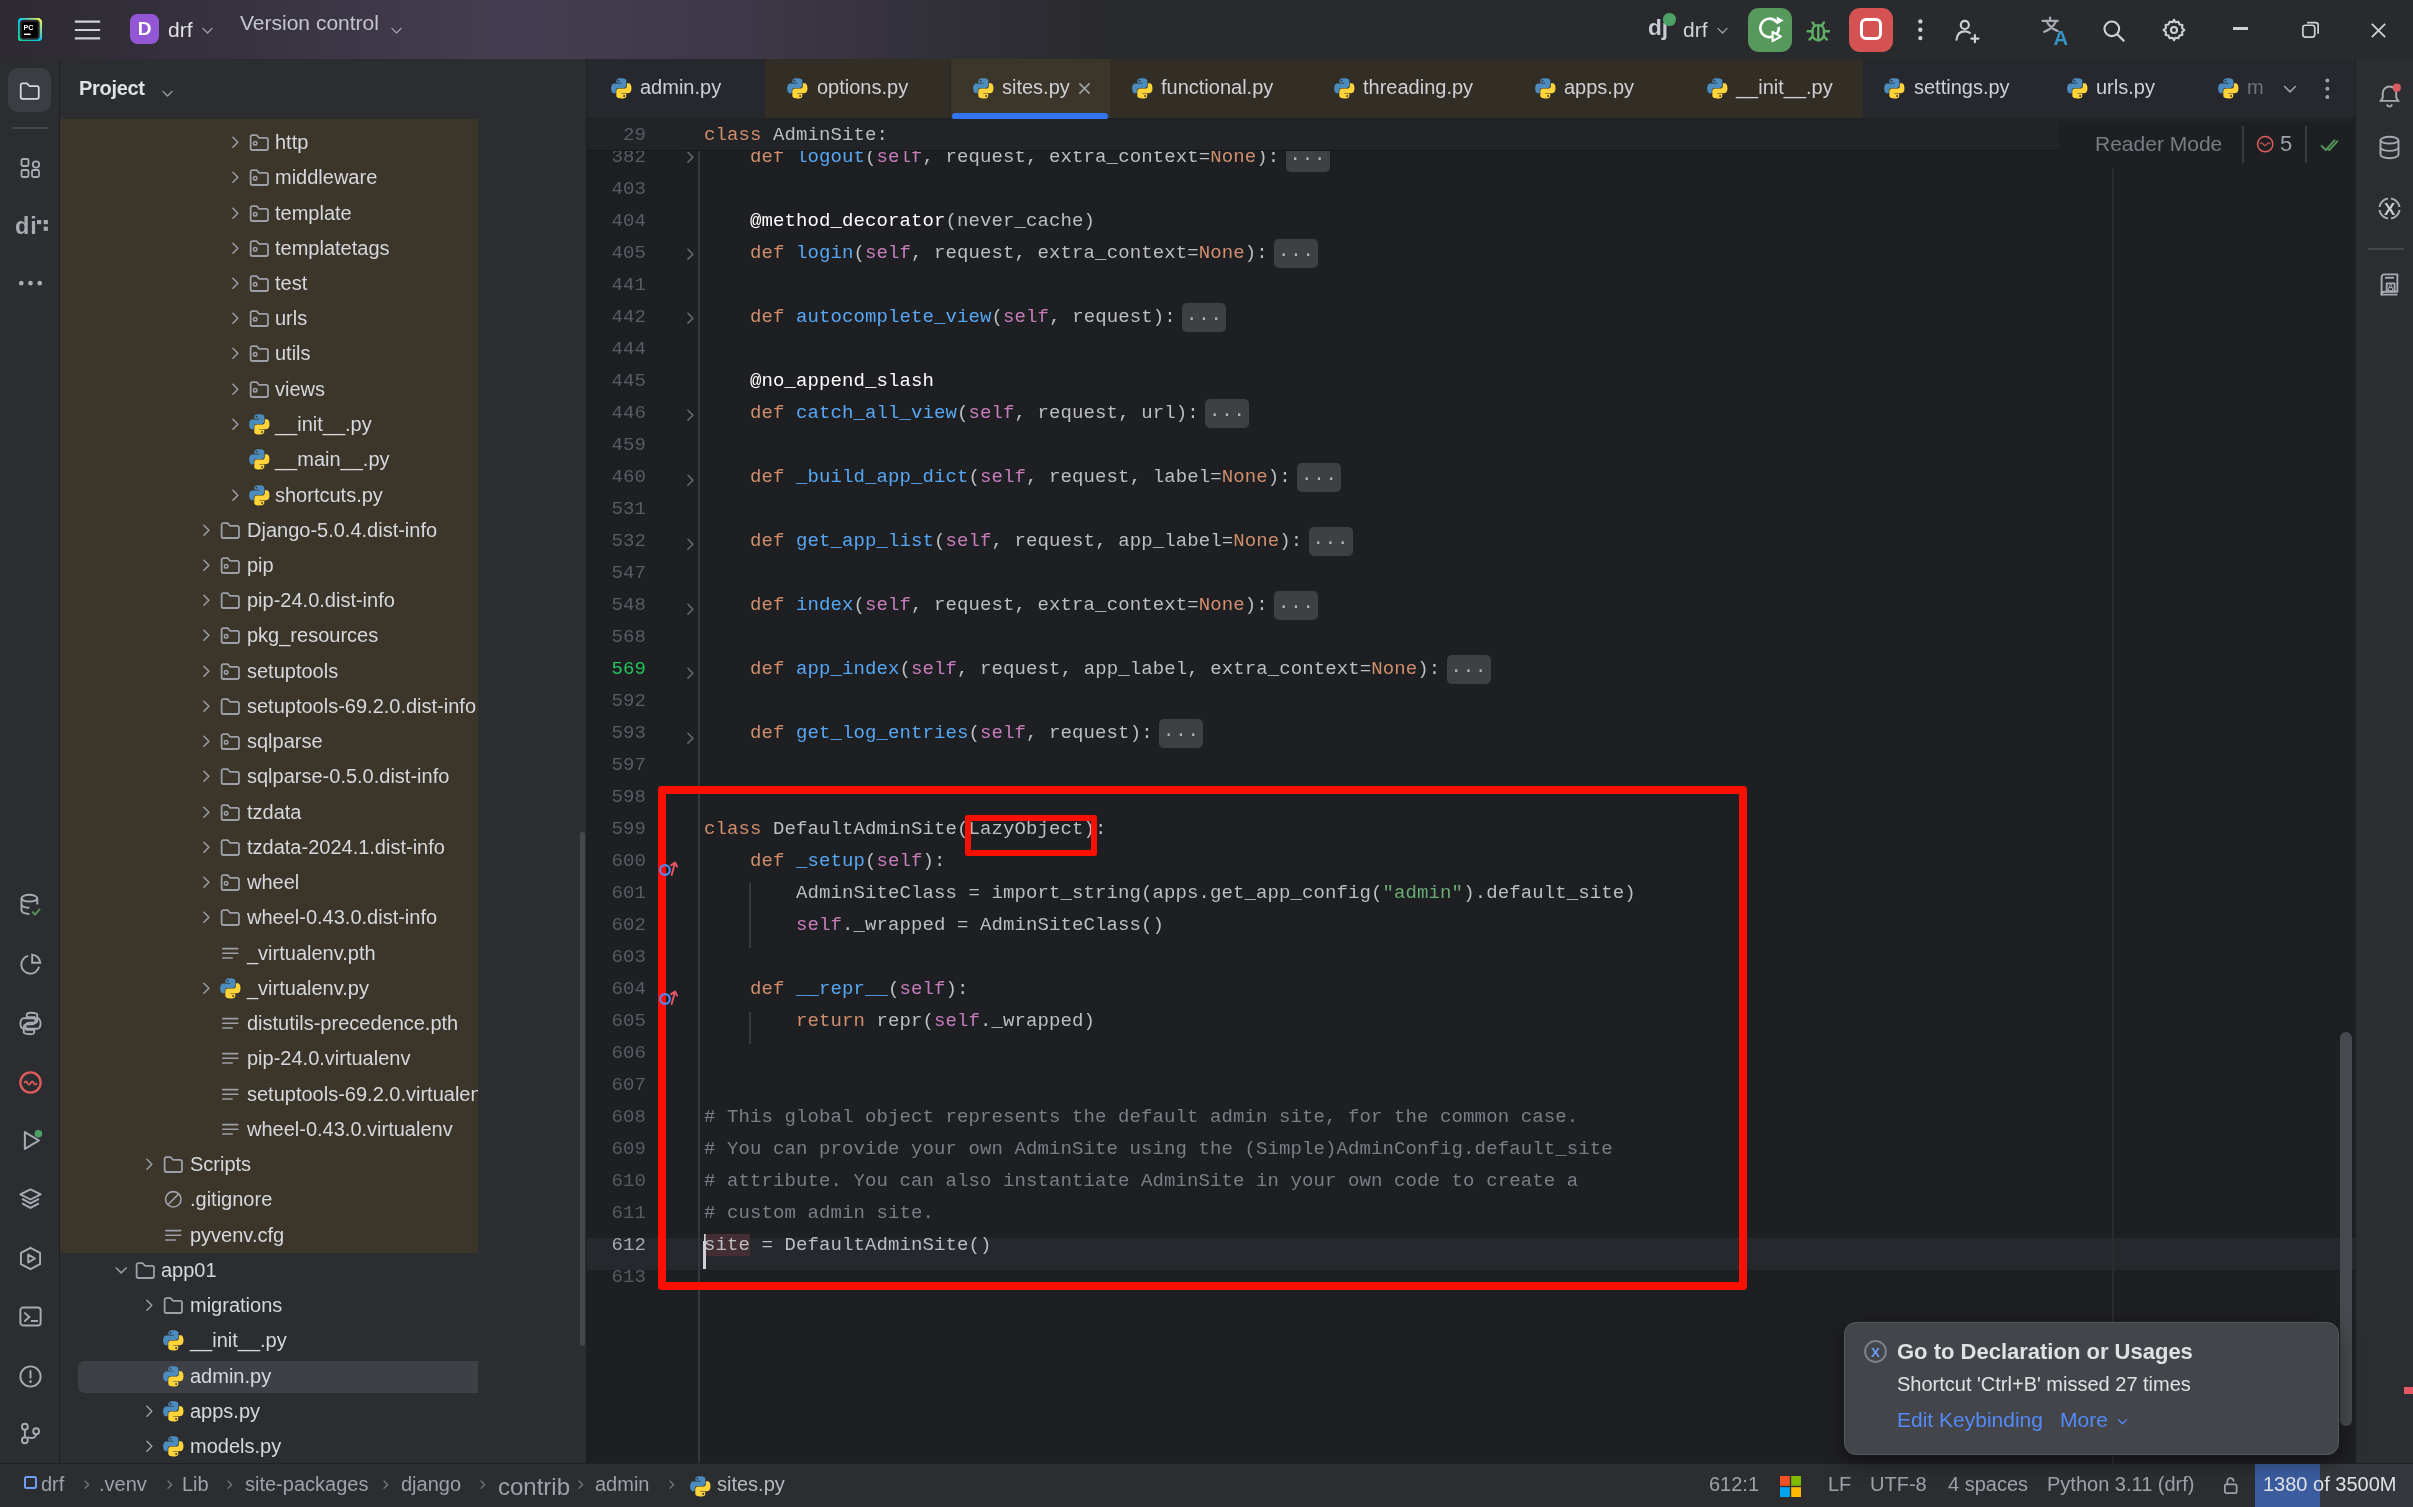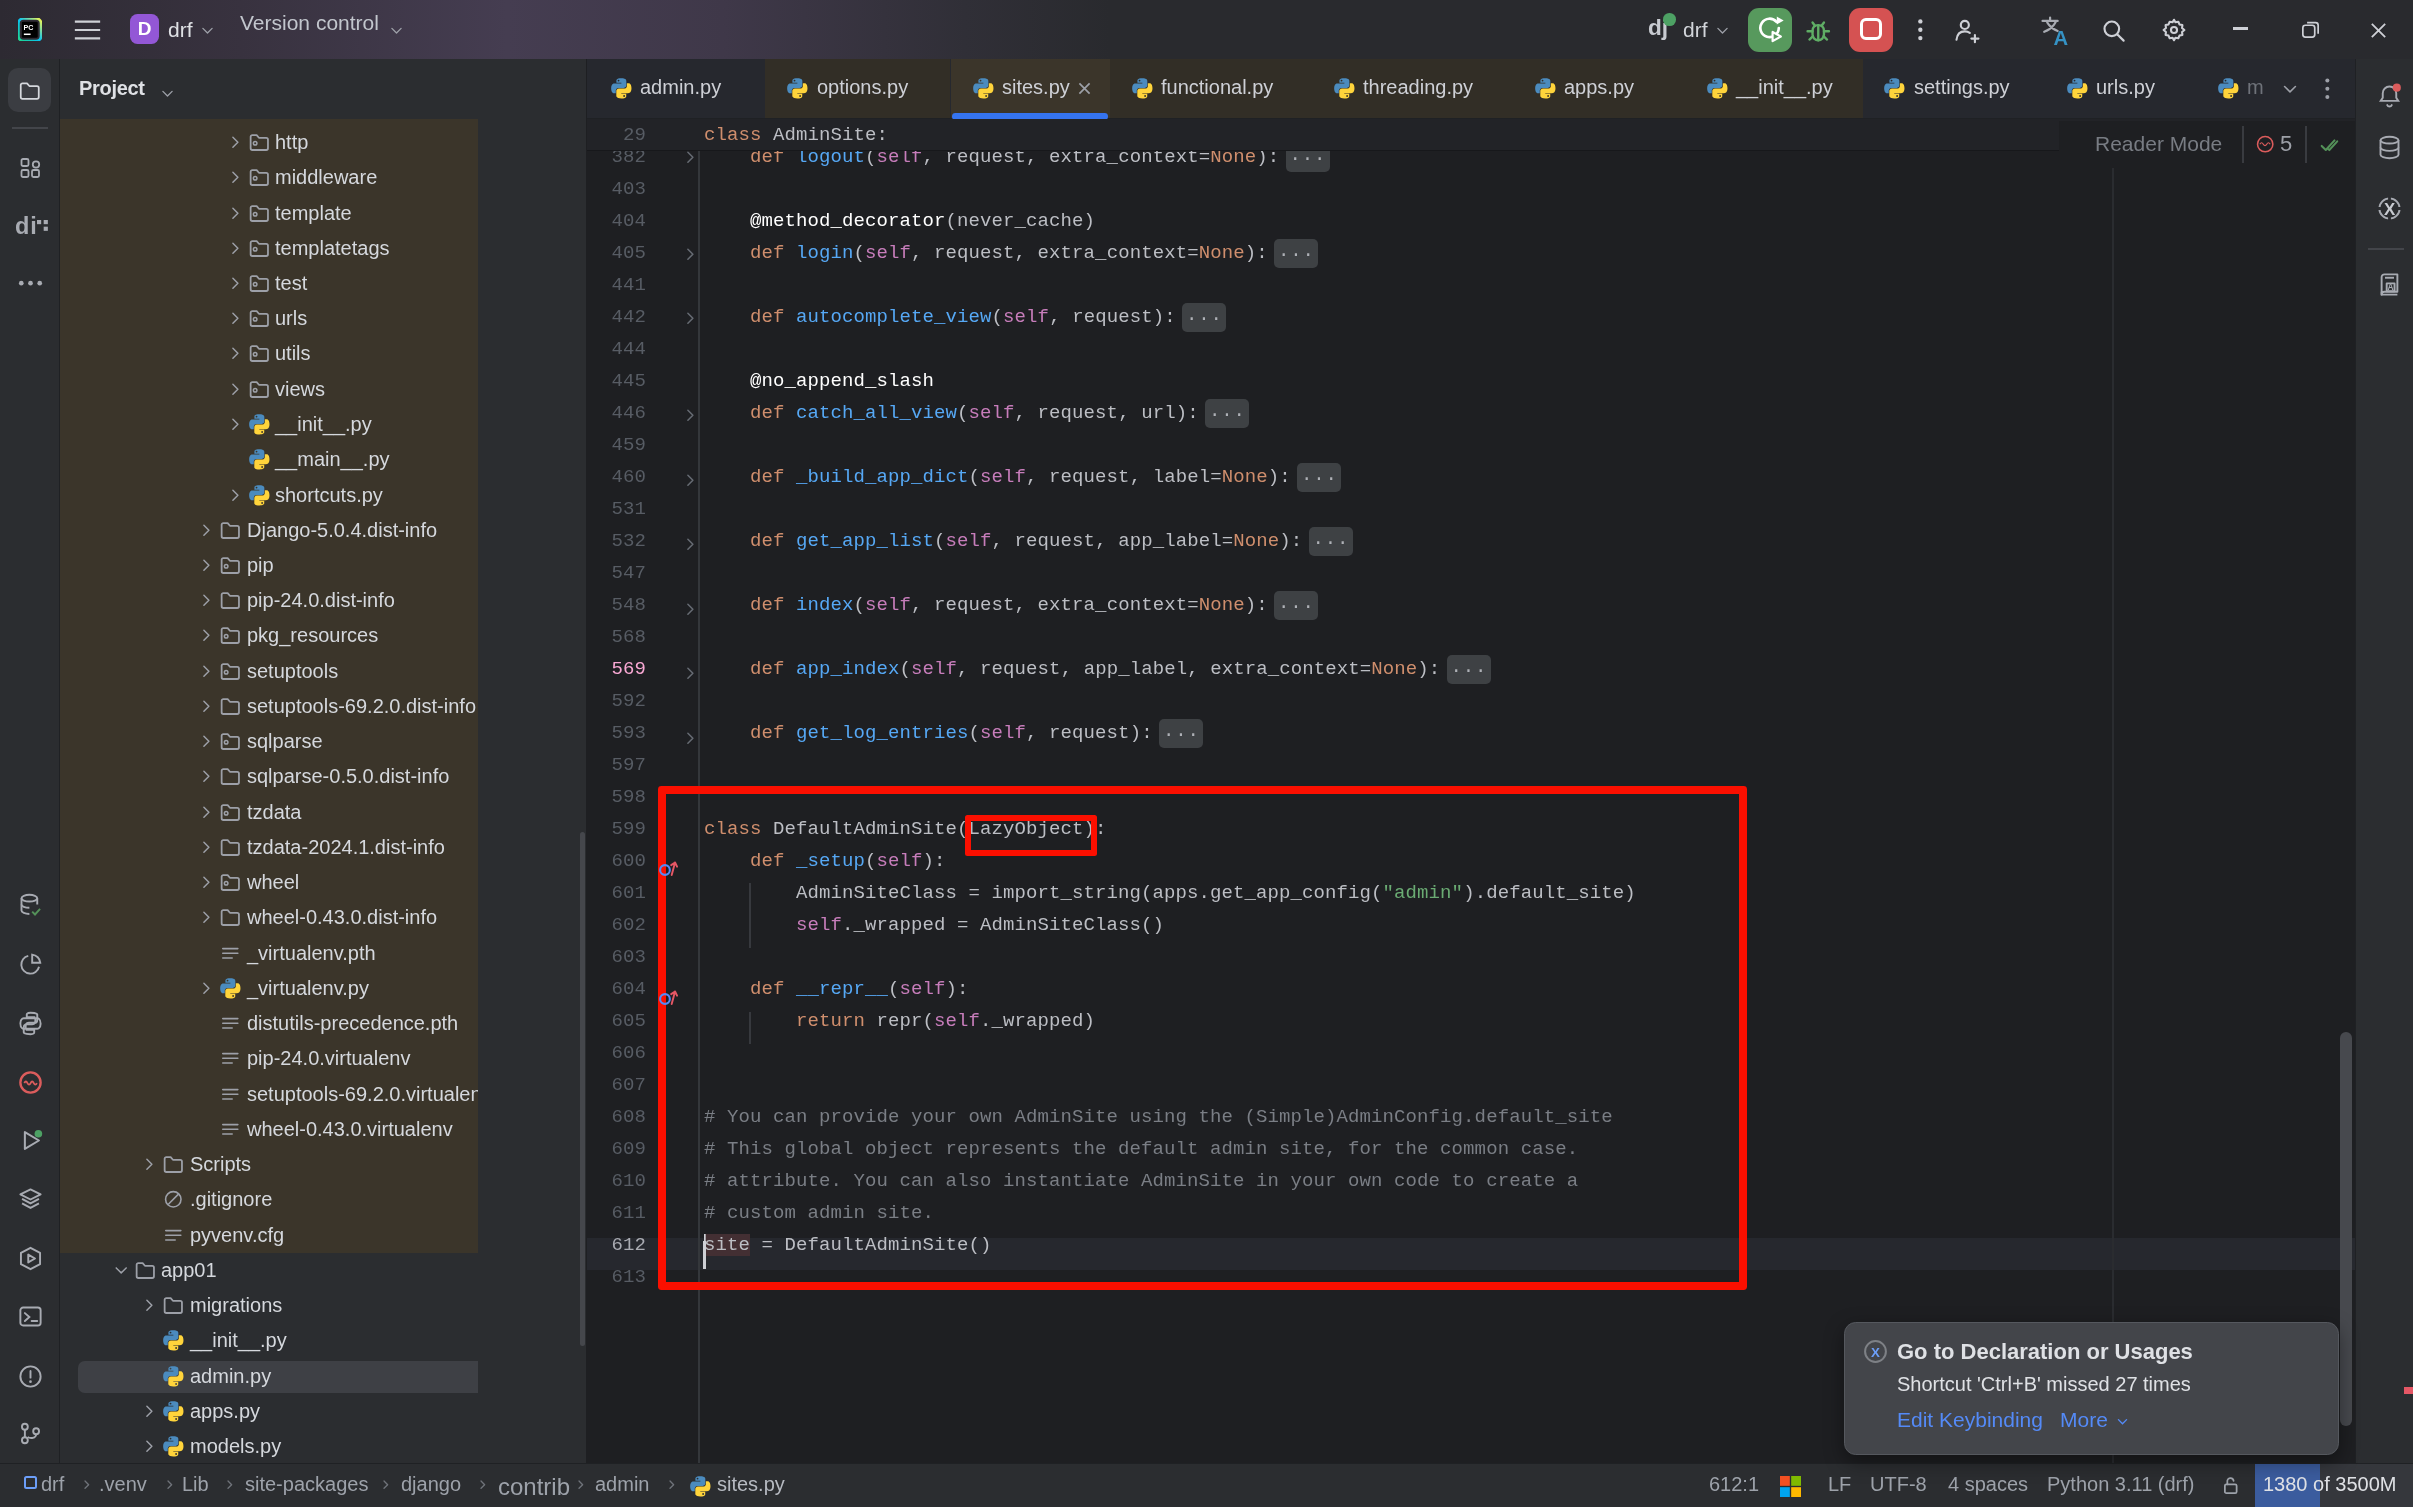--- a/index.html
+++ b/index.html
@@ -687,22 +687,22 @@
 <div class="codeline"> </div>
 <div class="codeline"><k>class</k> DefaultAdminSite(LazyObject):</div>
 <div class="codeline">    <k>def</k> <f>_setup</f>(<s>self</s>):</div>
 <div class="codeline">        AdminSiteClass = import_string(apps.get_app_config(<g>"admin"</g>).default_site)</div>
 <div class="codeline">        <s>self</s>._wrapped = AdminSiteClass()</div>
 <div class="codeline"> </div>
 <div class="codeline">    <k>def</k> <f>__repr__</f>(<s>self</s>):</div>
 <div class="codeline">        <k>return</k> repr(<s>self</s>._wrapped)</div>
 <div class="codeline"> </div>
 <div class="codeline"> </div>
+<div class="codeline"><c># This global object represents the default admin site, for the common case.</c></div>
 <div class="codeline"><c># You can provide your own AdminSite using the (Simple)AdminConfig.default_site</c></div>
-<div class="codeline"><c># This global object represents the default admin site, for the common case.</c></div>
 <div class="codeline"><c># attribute. You can also instantiate AdminSite in your own code to create a</c></div>
 <div class="codeline"><c># custom admin site.</c></div>
 <div class="codeline"><span class="hl">site</span> = DefaultAdminSite()</div>
 <div class="codeline"> </div>
 </div>
 <div class="abs mono gut" style="left:0;top:22.4px;width:59px">
 <div class="codeline" style="color:#575C64">382</div>
 <div class="codeline" style="color:#575C64">403</div>
 <div class="codeline" style="color:#575C64">404</div>
 <div class="codeline" style="color:#575C64">405</div>
@@ -711,21 +711,21 @@
 <div class="codeline" style="color:#575C64">444</div>
 <div class="codeline" style="color:#575C64">445</div>
 <div class="codeline" style="color:#575C64">446</div>
 <div class="codeline" style="color:#575C64">459</div>
 <div class="codeline" style="color:#575C64">460</div>
 <div class="codeline" style="color:#575C64">531</div>
 <div class="codeline" style="color:#575C64">532</div>
 <div class="codeline" style="color:#575C64">547</div>
 <div class="codeline" style="color:#575C64">548</div>
 <div class="codeline" style="color:#575C64">568</div>
-<div class="codeline" style="color:#f9a8d4">569</div>
+<div class="codeline" style="color:#22c55e">569</div>
 <div class="codeline" style="color:#575C64">592</div>
 <div class="codeline" style="color:#575C64">593</div>
 <div class="codeline" style="color:#575C64">597</div>
 <div class="codeline" style="color:#575C64">598</div>
 <div class="codeline" style="color:#575C64">599</div>
 <div class="codeline" style="color:#575C64">600</div>
 <div class="codeline" style="color:#575C64">601</div>
 <div class="codeline" style="color:#575C64">602</div>
 <div class="codeline" style="color:#575C64">603</div>
 <div class="codeline" style="color:#575C64">604</div>

